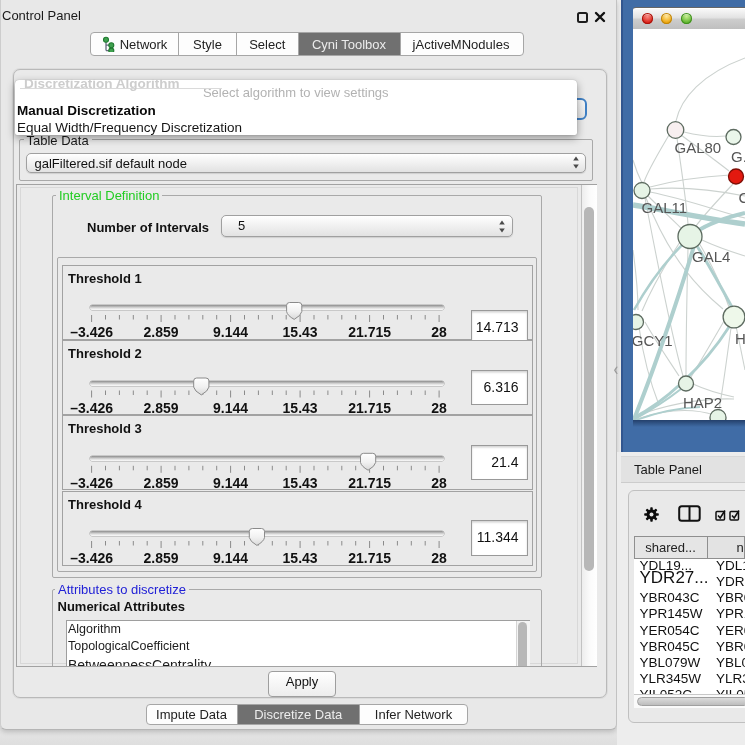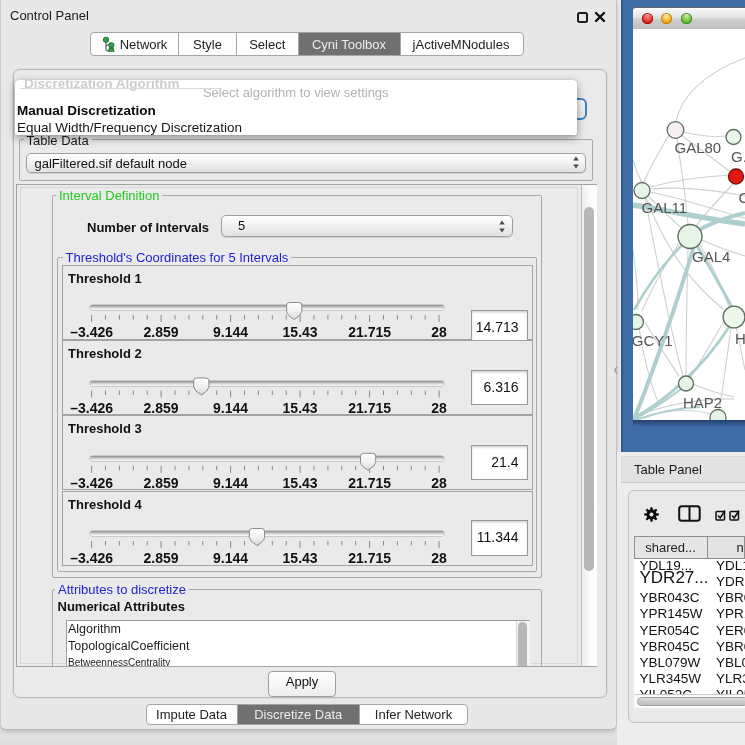--- a/index.html
+++ b/index.html
@@ -8,21 +8,21 @@
 .thlab{position:absolute;left:68px;font-size:13px;font-weight:bold;color:#111;}
 .track{position:absolute;left:89.5px;width:354px;height:5px;border-radius:3px;background:linear-gradient(#8d8d8d,#dedede 60%,#fbfbfb);box-shadow:0 0 0 0.5px #a8a8a8;}
 .tkl{position:absolute;width:70px;text-align:center;font-size:14px;font-weight:bold;color:#111;}
 .tfield{position:absolute;left:471px;width:56.5px;height:35.5px;background:#fff;border:1px solid #999;box-shadow:inset 0 1.5px 2px rgba(0,0,0,0.18);font-size:14px;line-height:33px;text-align:right;padding-right:8px;color:#111;}
 .combo{position:absolute;border:1px solid #a0a0a0;border-radius:5px;background:linear-gradient(#ffffff,#e2e2e2);box-shadow:0 1px 1px rgba(0,0,0,0.12);font-size:13px;color:#111;}
 .gtitle{position:absolute;font-size:13px;background:#eaeaea;padding:0 3px;}
 .group{position:absolute;border:1px solid #a9a9a9;border-radius:2px;}
 .seg{display:inline-block;height:100%;text-align:center;font-size:13px;color:#222;border-right:1px solid #a6a6a6;vertical-align:top;}
 </style></head><body>
 <div class="abs" style="left:0;top:0;width:616.5px;height:729.5px;background:#e8e8e8;border-left:1px solid #cdcdcd;border-right:1px solid #c2c2c2;border-bottom:1px solid #b5b5b5;border-radius:0 0 6px 6px;box-shadow:0 2px 5px rgba(0,0,0,0.18);"></div>
-<div class="abs" style="left:10px;top:8px;font-size:13px;color:#1a1a1a;">Control Panel</div>
+<div class="abs" style="left:2px;top:8px;font-size:13px;color:#1a1a1a;">Control Panel</div>
 <div class="abs" style="left:577px;top:11.5px;width:11px;height:11px;border:2px solid #1c1c1c;border-radius:2.5px;"></div>
 <svg class="abs" style="left:594px;top:11px;" width="12" height="12" viewBox="0 0 12 12">
     <path d="M2 2 L10 10 M10 2 L2 10" stroke="#111" stroke-width="2.4" stroke-linecap="round"></path>
   </svg>
 <div class="abs" style="left:90px;top:31.5px;width:433.5px;height:24.5px;background:#fdfdfd;border:1px solid #a6a6a6;border-radius:4px;overflow:hidden;"><div class="seg" style="width:88px;line-height:23px;"><svg width="13" height="17" style="vertical-align:-3px;margin-right:5px;" viewBox="0 0 13 17">
         <path d="M4 6 L4 15.6 M4 10.2 L7.2 10.2 M4 15.6 L7.2 15.6" fill="none" stroke="#636a7e" stroke-width="1.3"></path>
         <circle cx="4" cy="4.8" r="2.5" fill="#3fa14f" stroke="#1f7a30" stroke-width="1.1"></circle>
         <circle cx="9.3" cy="10.2" r="2.5" fill="#3fa14f" stroke="#1f7a30" stroke-width="1.1"></circle>
         <circle cx="9.3" cy="15.6" r="2.5" fill="#3fa14f" stroke="#1f7a30" stroke-width="1.1"></circle>
       </svg>Network</div><div class="seg" style="width:58px;line-height:23px;">Style</div><div class="seg" style="width:61.5px;line-height:23px;">Select</div><div class="seg" style="width:102px;line-height:23px;background:#707070;color:#ececec;">Cyni Toolbox</div><div class="seg" style="width:121px;line-height:23px;border-right:none;">jActiveMNodules</div></div>
@@ -46,21 +46,20 @@
       <div class="abs" style="left:19.5px;top:186.5px;width:558px;height:477.5px;border:1px solid #d8d8d8;"></div>
       <div class="group" style="left:52px;top:194.5px;width:490px;height:383px;"></div>
       <div class="gtitle" style="left:56px;top:188px;color:#22cc22;">Interval Definition</div>
       <div class="abs" style="left:87px;top:219.5px;font-size:13px;font-weight:bold;color:#111;">Number of Intervals</div>
       <div class="combo" style="left:221px;top:215px;width:291.5px;height:21.5px;line-height:20px;padding-left:16px;">5</div>
       <svg class="abs" style="left:498px;top:219.5px;" width="8" height="13" viewBox="0 0 8 13">
         <path d="M4 0.5 L6.8 4.4 L1.2 4.4 Z" fill="#4a4a4a"></path>
         <path d="M4 12.5 L6.8 8.6 L1.2 8.6 Z" fill="#4a4a4a"></path>
       </svg>
       <div class="group" style="left:57px;top:256.5px;width:480px;height:315px;"></div>
-      <div class="gtitle" style="left:62.5px;top:250px;color:#2121d6;">Threshold's Coordinates for 5 Intervals</div>
       <div class="thbox" style="top:264.5px;"></div>
       <div class="thlab" style="top:270.5px;">Threshold 1</div>
       <div class="track" style="top:305.0px;"></div>
       <div class="tkl" style="left:56.6px;top:324.0px;">–3.426</div>
       <div class="tkl" style="left:126.1px;top:324.0px;">2.859</div>
       <div class="tkl" style="left:195.6px;top:324.0px;">9.144</div>
       <div class="tkl" style="left:265.1px;top:324.0px;">15.43</div>
       <div class="tkl" style="left:334.6px;top:324.0px;">21.715</div>
       <div class="tkl" style="left:404.1px;top:324.0px;">28</div>
       <div class="tfield" style="top:310px;text-align:right;">14.713</div>
@@ -210,21 +209,21 @@
         <line x1="425.2" y1="541.0" x2="425.2" y2="545.5" stroke="#8a8a8a" stroke-width="1"></line>
         <line x1="439.1" y1="541.0" x2="439.1" y2="548.0" stroke="#8a8a8a" stroke-width="1"></line>
         <path d="M 249.3 531.4 Q 249.3 528.5 252.3 528.5 L 261.5 528.5 Q 264.5 528.5 264.5 531.4 L 264.5 537.6 Q 263.7 541.6 256.9 545.4 Q 250.1 541.6 249.3 537.6 Z" fill="url(#thumbg2)" stroke="#8a8a8a" stroke-width="1"></path>
       </svg>
       <div class="group" style="left:52px;top:588.5px;width:490px;height:120px;"></div>
       <div class="gtitle" style="left:55px;top:582px;color:#2121d6;">Attributes to discretize</div>
       <div class="abs" style="left:57.5px;top:599px;font-size:13px;font-weight:bold;color:#111;">Numerical Attributes</div>
       <div class="abs" style="left:65.5px;top:619.5px;width:464px;height:80px;background:#fff;border:1px solid #9e9e9e;"></div>
       <div class="abs" style="left:68px;top:622.3px;font-size:12.5px;">Algorithm</div>
       <div class="abs" style="left:68px;top:639.4px;font-size:12.5px;">TopologicalCoefficient</div>
-      <div class="abs" style="left:68px;top:656.5px;font-size:10px;">BetweennessCentrality</div>
+      <div class="abs" style="left:68px;top:656.5px;font-size:14px;">BetweennessCentrality</div>
       <div class="abs" style="left:515.5px;top:620.5px;width:14px;height:78px;background:#f4f4f4;border-left:1px solid #d5d5d5;"></div>
       <div class="abs" style="left:517.5px;top:622px;width:9px;height:60px;background:#b7b7b7;border-radius:4.5px;"></div>
     </div>
   </div>
 <div class="abs" style="left:581px;top:184.5px;width:15.5px;height:481px;background:linear-gradient(90deg,#ededed,#fbfbfb 55%,#ffffff);border-left:1px solid #c2c2c2;"></div>
 <div class="abs" style="left:583.5px;top:207px;width:10px;height:364px;background:#b7b7b7;border-radius:5px;"></div>
 <div class="abs" style="left:268px;top:671px;width:68px;height:26px;border:1px solid #9e9e9e;border-radius:4px;background:linear-gradient(#ffffff,#ededed);font-size:13px;text-align:center;line-height:20px;color:#111;">Apply</div>
 <div class="abs" style="left:145.5px;top:703.5px;width:322.5px;height:21px;background:#fdfdfd;border:1px solid #a6a6a6;border-radius:4px;overflow:hidden;"><div class="seg" style="width:91px;line-height:19.5px;">Impute Data</div><div class="seg" style="width:122.5px;line-height:19.5px;background:#707070;color:#ececec;">Discretize Data</div><div class="seg" style="width:107px;line-height:19.5px;border-right:none;">Infer Network</div></div>
 <div class="abs" style="left:620.5px;top:0;width:124.5px;height:451.5px;background:#406ca6;"></div>
 <div class="abs" style="left:620.5px;top:0;width:2px;height:451.5px;background:#32568f;"></div>

